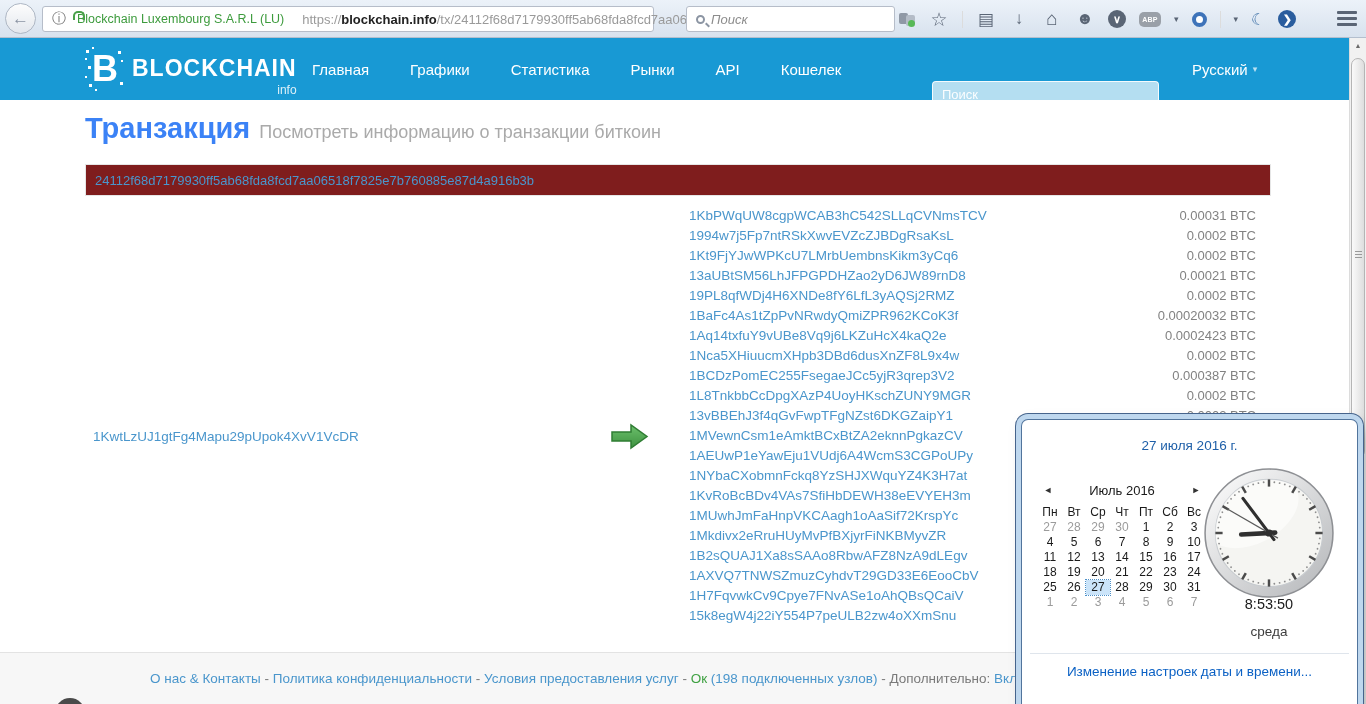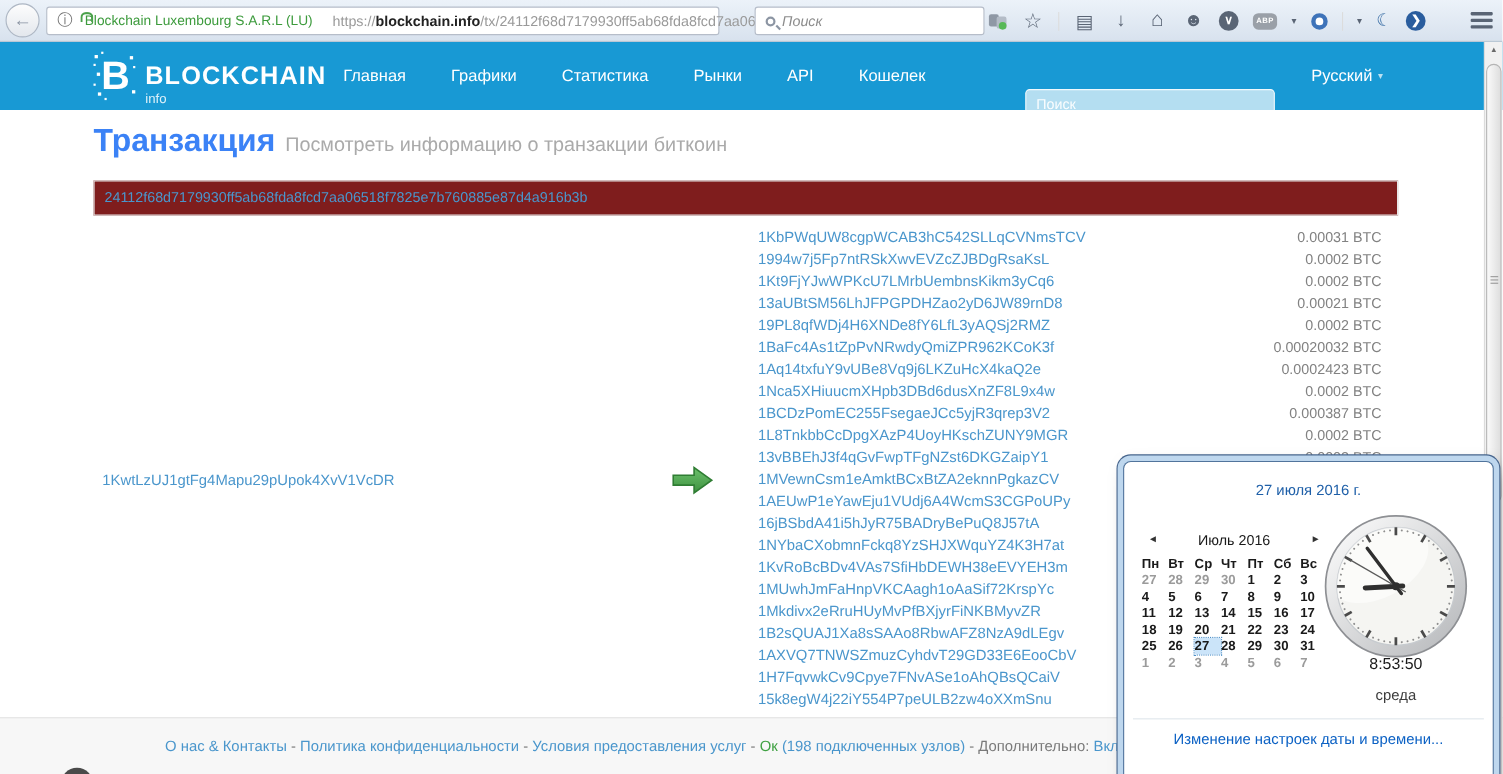--- a/index.html
+++ b/index.html
@@ -45,21 +45,21 @@
   .burger { position:absolute; right:9px; top:11px; width:20px; height:14px; }
   .burger i { display:block; height:3px; background:#5a6575; margin-bottom:3px; border-radius:1px; }
 
   
   .site-header { position:absolute; left:0; top:38px; width:1366px; height:62px; background:#1899d4; z-index:5; }
   .logo-wrap { position:absolute; left:84px; top:8px; display:flex; }
   .logo-b { position:relative; width:42px; height:46px; color:#fff; font-weight:bold; font-size:36px; line-height:46px; text-align:center; }
   .logo-b i { position:absolute; background:#fff; }
   .logo-text { margin-left:6px; }
   .logo-main { color:#fff; font-weight:bold; font-size:23px; letter-spacing:1px; line-height:30px; margin-top:7px; }
-  .logo-sub { color:rgba(255,255,255,.85); font-size:12px; text-align:left; }
+  .logo-sub { color:rgba(255,255,255,.85); font-size:12px; text-align:right; }
   .main-nav { position:absolute; left:312px; top:0; height:62px; display:flex; align-items:center; gap:41px; }
   .main-nav a { color:#fff; font-size:15px; text-decoration:none; }
   .hdr-search { position:absolute; left:932px; top:57px; width:227px; height:28px; margin-top:-14px;
                 background:rgba(255,255,255,.68); border:1px solid rgba(255,255,255,.85); border-radius:4px;
                 line-height:26px; padding-left:9px; color:rgba(255,255,255,.95); font-size:13px; }
   .lang { position:absolute; left:1192px; top:0; height:62px; display:flex; align-items:center; color:#fff; font-size:15px; }
   .lang .caret { font-size:9px; color:rgba(255,255,255,.7); margin-left:5px; }
 
   
   .page-title { position:absolute; left:85px; top:112px; white-space:nowrap; }
@@ -95,21 +95,21 @@
   
   .popup { position:absolute; left:1022px; top:420px; width:335px; height:348px; background:#fff;
            border-radius:6px; z-index:40;
            box-shadow:0 0 0 1px #51749c, 0 0 0 6px #bed7ee, 0 0 0 7px #46648c, 5px 7px 16px rgba(0,0,0,.5); }
   .popup-date { position:absolute; left:0; top:18px; width:100%; text-align:center; color:#1e5fa8; font-size:13.5px; }
   .cal { position:absolute; left:16px; top:62px; width:168px; }
   .cal-nav { display:flex; align-items:center; height:16px; margin-bottom:7px; }
   .cal-nav .arr { width:20px; text-align:center; font-size:9px; color:#333; }
   .cal-nav .month { flex:1; text-align:center; font-size:13px; color:#1a1a1a; }
   .cal-grid { display:grid; grid-template-columns:repeat(7,24px); }
-  .cal-grid span { height:15px; line-height:15px; font-size:12px; color:#1a1a1a;font-weight:bold; }
+  .cal-grid span { height:15px; line-height:15px; text-align:center; font-size:12px; color:#1a1a1a; }
   .cal-grid .hdr { font-size:12px; color:#1a1a1a; }
   .cal-grid .muted { color:#9b9b9b; }
   .cal-grid .selected { background:#cbe4f9; outline:1px dotted #4d90c8; }
   .clock-wrap { position:absolute; left:1203px; top:467px; width:132px; height:132px; z-index:41; }
   .popup-time { position:absolute; left:183px; top:176px; width:128px; text-align:center; font-size:14.5px; color:#1a1a1a; }
   .popup-weekday { position:absolute; left:183px; top:204px; width:128px; text-align:center; font-size:13.5px; color:#3c3c3c; }
   .popup-sep { position:absolute; left:8px; top:233px; width:319px; height:1px; background:#dfe5ec; }
   .popup-link { position:absolute; left:0; top:244px; width:100%; text-align:center; font-size:13.5px; color:#0b61c4; }
 </style>
 </head>
@@ -276,24 +276,20 @@
     <div class="out-row">
       <a class="lnk addr" href="#">1MVewnCsm1eAmktBCxBtZA2eknnPgkazCV</a>
       <span class="val"></span>
     </div>
 
     <div class="out-row">
       <a class="lnk addr" href="#">1AEUwP1eYawEju1VUdj6A4WcmS3CGPoUPy</a>
       <span class="val"></span>
     </div>
 
-    <div class="out-row">
-      <a class="lnk addr" href="#">16jBSbdA41i5hJyR75BADryBePuQ8J57tA</a>
-      <span class="val"></span>
-    </div>
 
     <div class="out-row">
       <a class="lnk addr" href="#">1NYbaCXobmnFckq8YzSHJXWquYZ4K3H7at</a>
       <span class="val"></span>
     </div>
 
     <div class="out-row">
       <a class="lnk addr" href="#">1KvRoBcBDv4VAs7SfiHbDEWH38eEVYEH3m</a>
       <span class="val"></span>
     </div>

